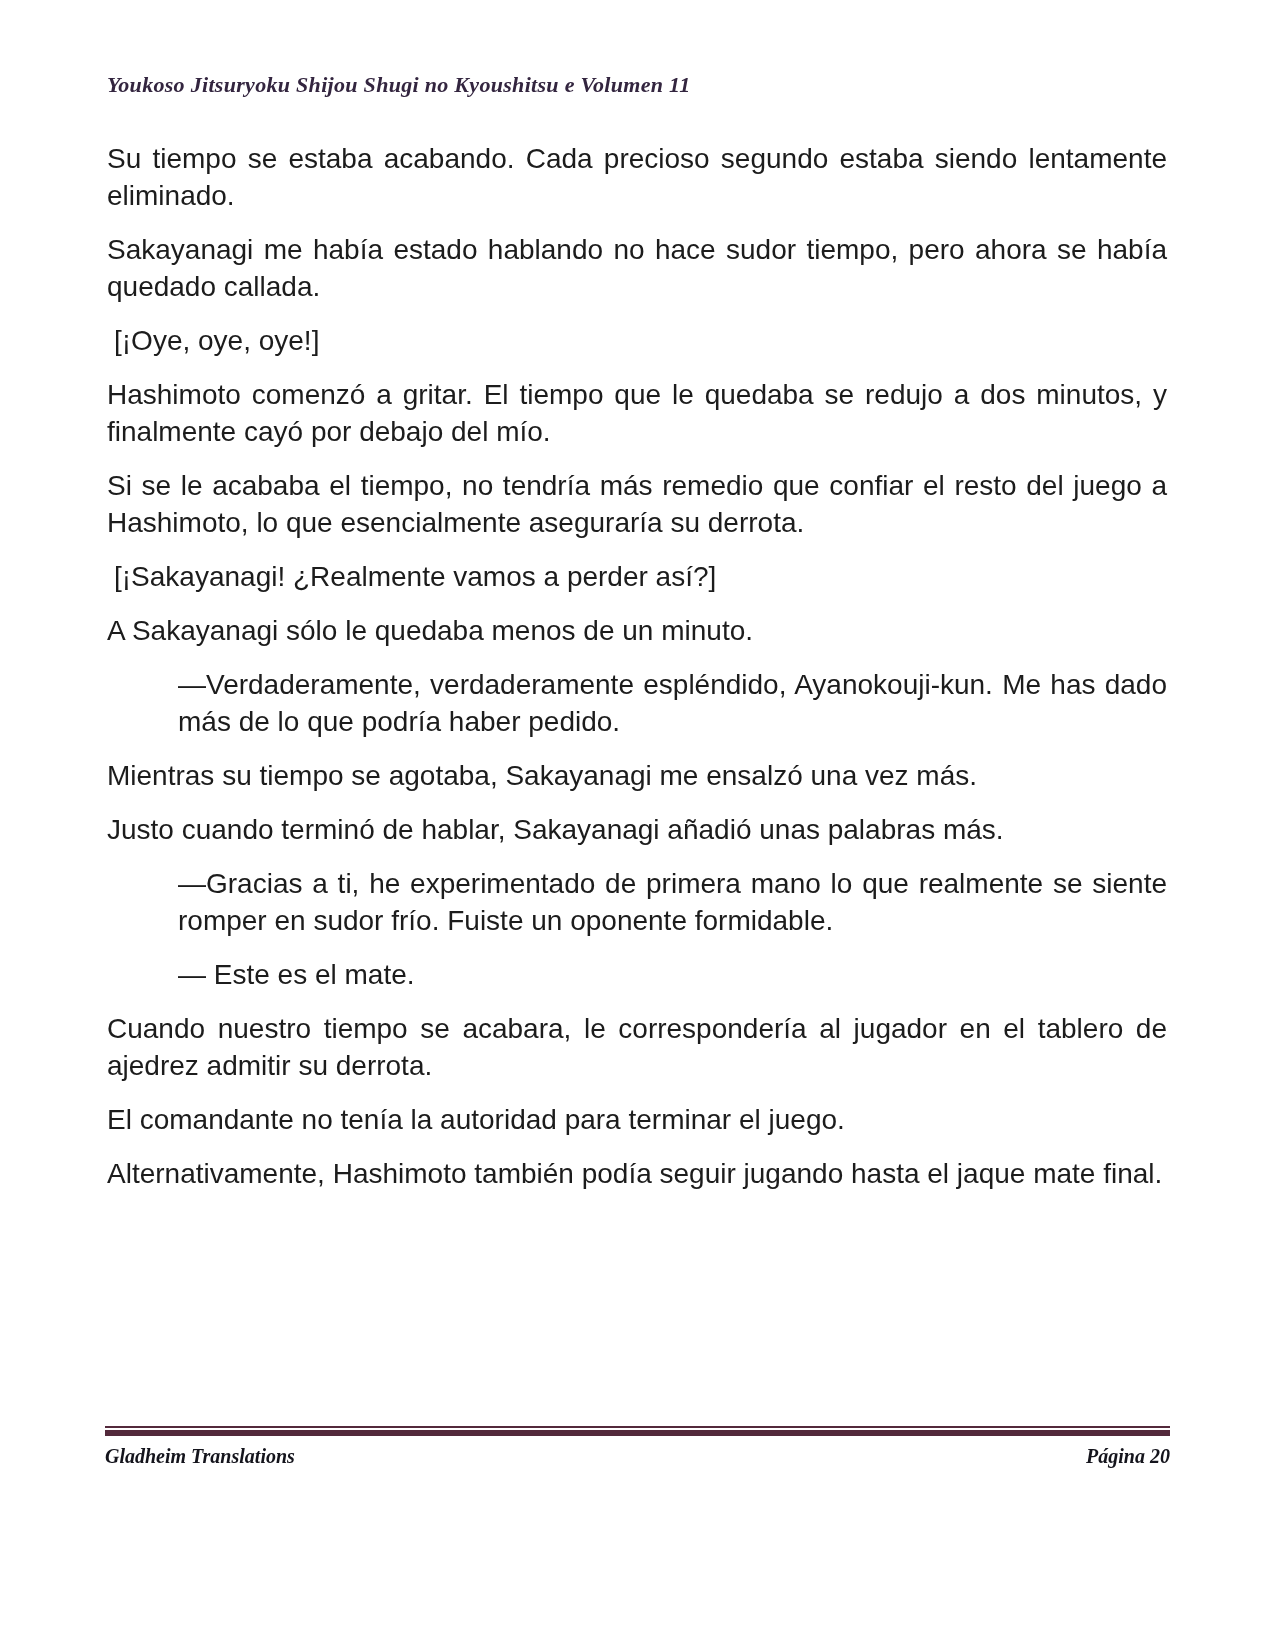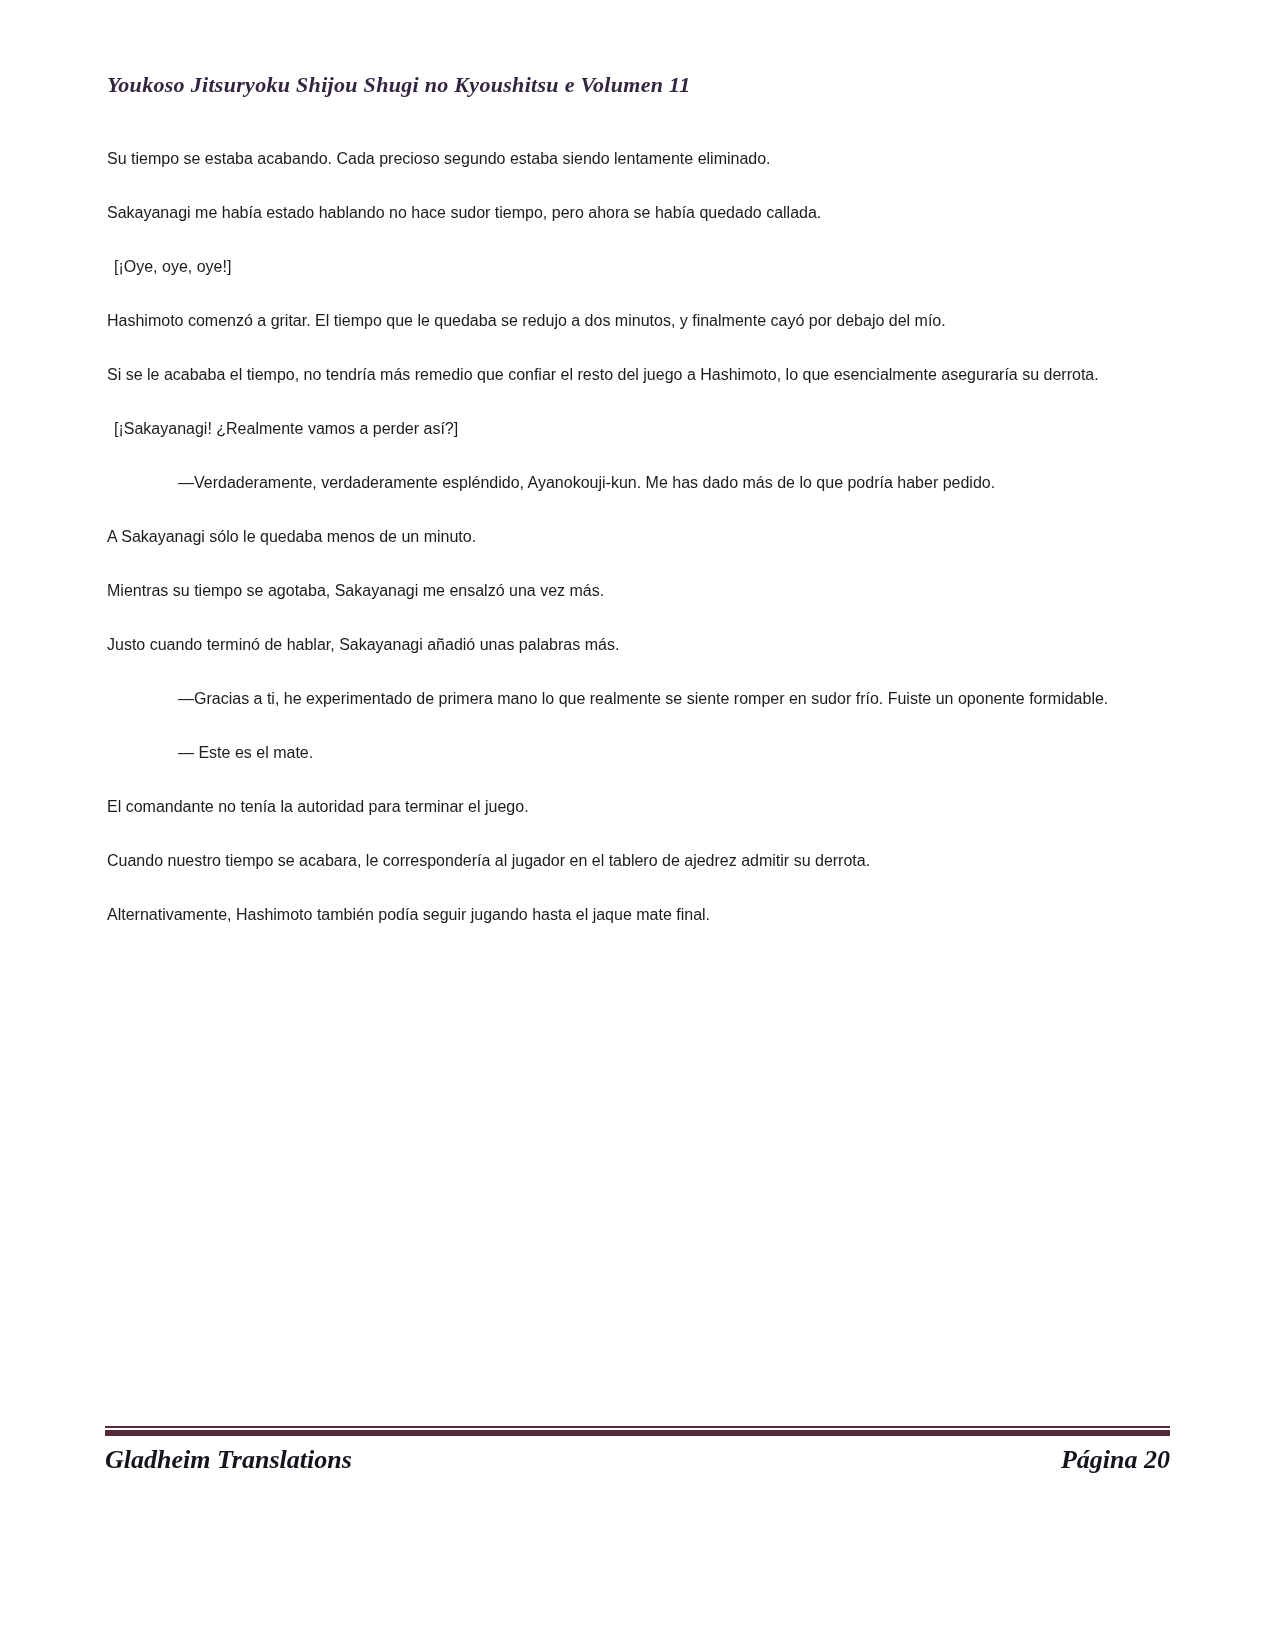--- a/index.html
+++ b/index.html
@@ -31,21 +31,21 @@
     letter-spacing: 0.3px;
     color: var(--header-text);
   }
   .content {
     position: absolute;
     top: 140px;
     left: 107px;
     right: 108px;
   }
   p.para {
-    font-size: 16px;
+    font-size: 28px;
     line-height: 37px;
     text-align: justify;
     color: var(--body-text);
     margin-bottom: 17px;
   }
   p.indent { margin-left: 71px; }
   p.bracket { padding-left: 7px; }
   .footer {
     position: absolute;
     left: 105px;
@@ -55,48 +55,48 @@
   .rule-thin  { height: 2px; background: var(--rule); }
   .rule-thick { height: 6px; background: var(--rule); margin-top: 2px; }
   .footer-row {
     display: flex;
     justify-content: space-between;
     align-items: baseline;
     margin-top: 9px;
     font-family: "Liberation Serif", serif;
     font-style: italic;
     font-weight: bold;
-    font-size: 26px;
+    font-size: 20px;
     color: var(--footer-text);
   }
 </style>
 </head>
 <body>
 
 <div class="page">
 
   <div class="header">
     <span>Youkoso Jitsuryoku Shijou Shugi no Kyoushitsu e Volumen 11</span>
   </div>
 
   <div class="content">
     <p class="para">Su tiempo se estaba acabando. Cada precioso segundo estaba siendo lentamente eliminado.</p>
     <p class="para">Sakayanagi me había estado hablando no hace sudor tiempo, pero ahora se había quedado callada.</p>
     <p class="para bracket">[¡Oye, oye, oye!]</p>
     <p class="para">Hashimoto comenzó a gritar. El tiempo que le quedaba se redujo a dos minutos, y finalmente cayó por debajo del mío.</p>
     <p class="para">Si se le acababa el tiempo, no tendría más remedio que confiar el resto del juego a Hashimoto, lo que esencialmente aseguraría su derrota.</p>
     <p class="para bracket">[¡Sakayanagi! ¿Realmente vamos a perder así?]</p>
+    <p class="para">A Sakayanagi sólo le quedaba menos de un minuto.</p>
     <p class="para indent">—Verdaderamente, verdaderamente espléndido, Ayanokouji-kun. Me has dado más de lo que podría haber pedido.</p>
-    <p class="para">A Sakayanagi sólo le quedaba menos de un minuto.</p>
     <p class="para">Mientras su tiempo se agotaba, Sakayanagi me ensalzó una vez más.</p>
     <p class="para">Justo cuando terminó de hablar, Sakayanagi añadió unas palabras más.</p>
     <p class="para indent">—Gracias a ti, he experimentado de primera mano lo que realmente se siente romper en sudor frío. Fuiste un oponente formidable.</p>
     <p class="para indent">— Este es el mate.</p>
+    <p class="para">Cuando nuestro tiempo se acabara, le correspondería al jugador en el tablero de ajedrez admitir su derrota.</p>
     <p class="para">El comandante no tenía la autoridad para terminar el juego.</p>
-    <p class="para">Cuando nuestro tiempo se acabara, le correspondería al jugador en el tablero de ajedrez admitir su derrota.</p>
     <p class="para">Alternativamente, Hashimoto también podía seguir jugando hasta el jaque mate final.</p>
   </div>
 
   <div class="footer">
     <div class="rule-thin"></div>
     <div class="rule-thick"></div>
     <div class="footer-row">
       <span>Gladheim Translations</span>
       <span>Página 20</span>
     </div>

